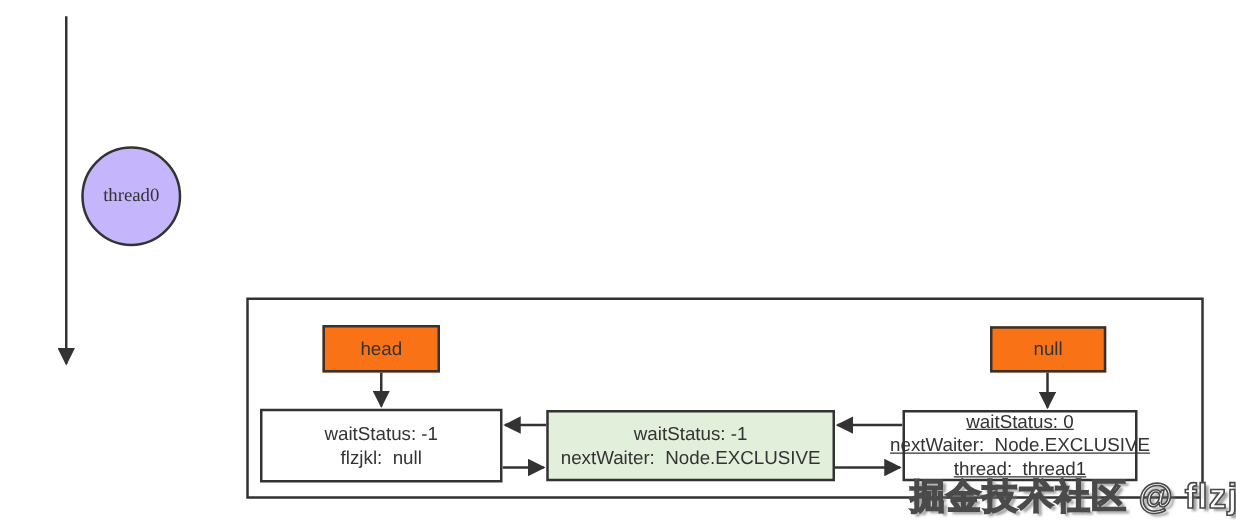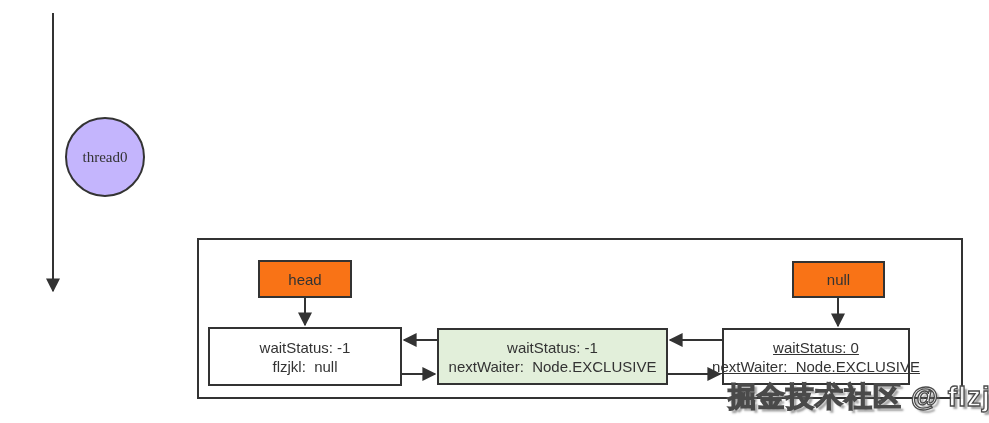--- a/index.html
+++ b/index.html
@@ -128,17 +128,18 @@
   </div>
 
   <div class="node n2">
     <span class="nline">waitStatus: -1</span>
     <span class="nline">nextWaiter:  Node.EXCLUSIVE</span>
   </div>
 
   <div class="node n3">
     <span class="nline">waitStatus: 0</span>
     <span class="nline">nextWaiter:  Node.EXCLUSIVE</span>
+    <span class="nline">thread:  thread1</span>
   </div>
 
   <div class="watermark">掘金技术社区 @ flzjkl</div>
 
 </div>
 
 </body></html>

